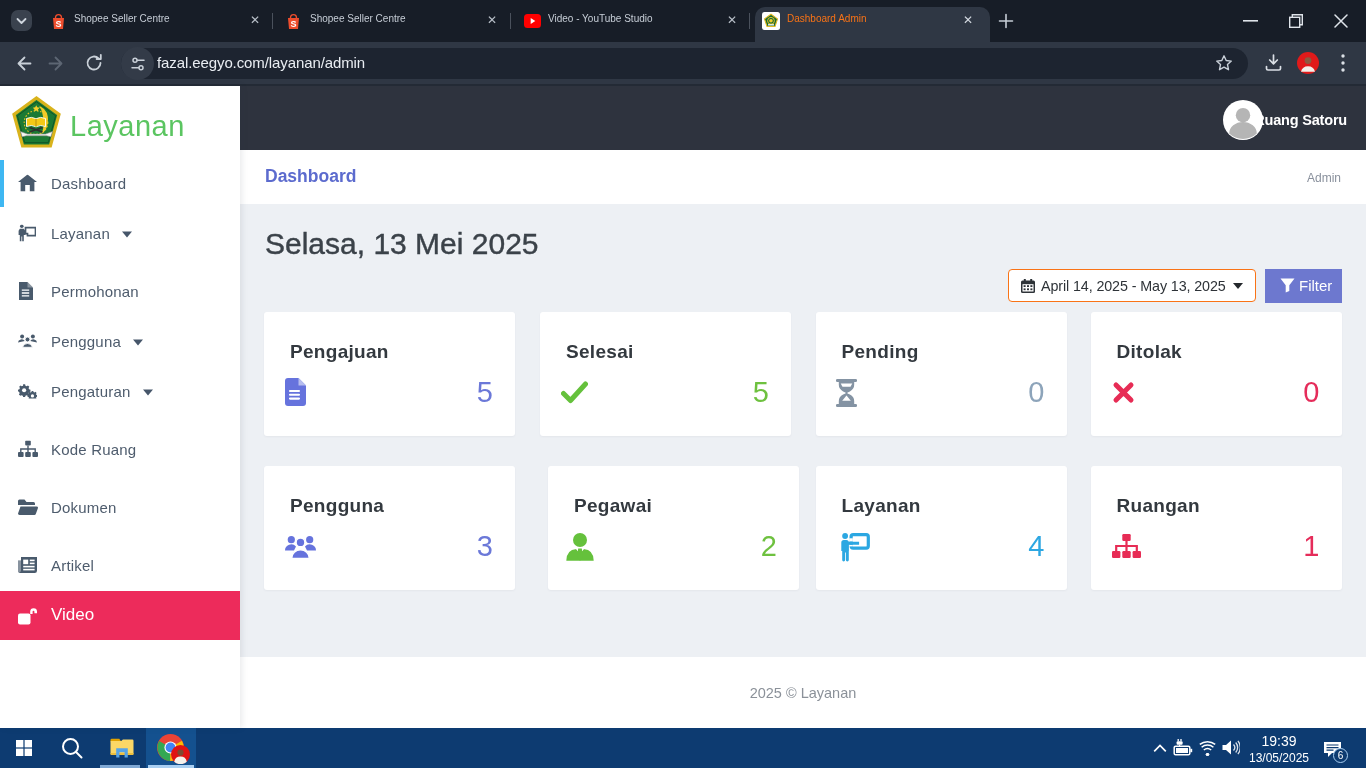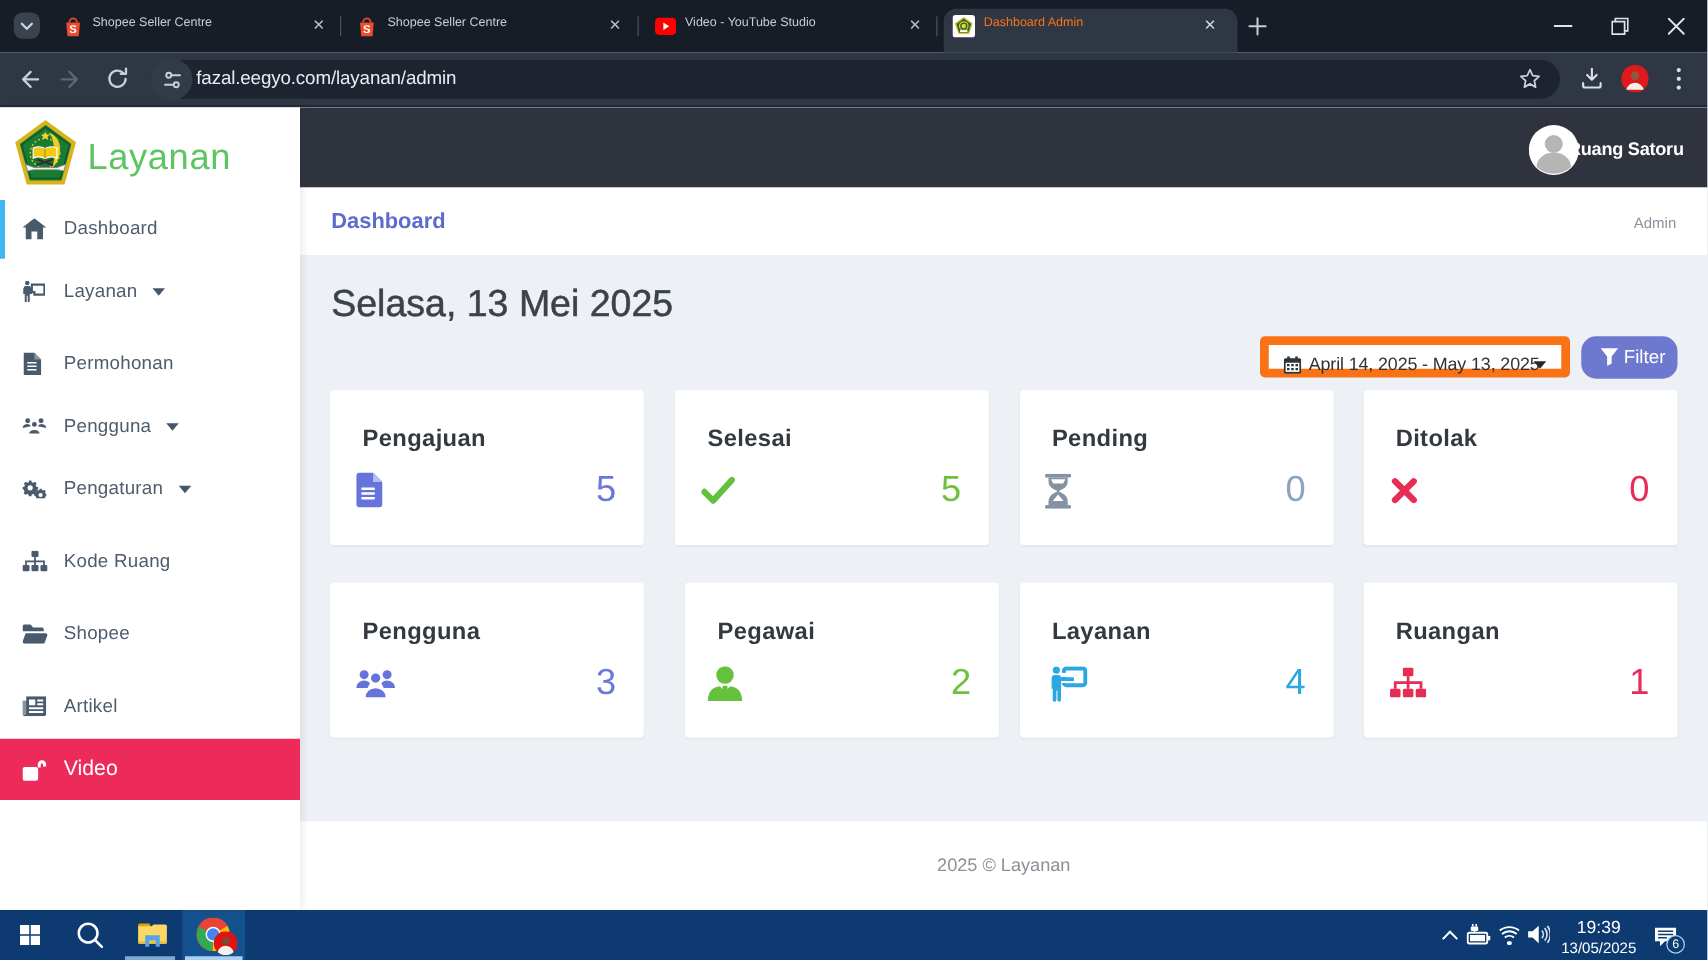--- a/index.html
+++ b/index.html
@@ -158,40 +158,40 @@
       </svg>
     <div class="abs" style="right:19px;top:26px;font-size:14.5px;font-weight:bold;color:#ffffff;letter-spacing:-0.2px;">Ruang Satoru</div>
   </div>
   <div id="breadcrumb">
     <div class="abs" style="left:25px;top:16px;font-size:17.5px;font-weight:bold;color:#5c6bce;">Dashboard</div>
     <div class="abs" style="right:25px;top:21px;font-size:12px;color:#8a919d;">Admin</div>
   </div>
   <div id="main">
     <div class="abs" style="left:25px;top:23px;font-size:30px;color:#3b4249;-webkit-text-stroke:0.4px #3b4249;">Selasa, 13 Mei 2025</div>
 
-    <div class="abs" style="left:768px;top:65px;width:248px;height:33px;background:#ffffff;border:7px solid #f97316;border-radius:4px;">
+    <div class="abs" style="left:768px;top:65px;width:248px;height:33px;background:#ffffff;border:1px solid #f97316;border-radius:4px;">
       <svg class="abs" style="left:12px;top:9px" width="14" height="14" viewBox="0 0 14 14">
           <rect x="0" y="1.5" width="14" height="12.5" rx="1.5" fill="#2e3338"></rect>
           <rect x="2.8" y="0" width="2" height="3.5" fill="#2e3338"></rect>
           <rect x="9.2" y="0" width="2" height="3.5" fill="#2e3338"></rect>
           <rect x="1.5" y="5.2" width="11" height="7.3" fill="#fff"></rect>
           <g fill="#2e3338">
             <rect x="2.6" y="6.2" width="2" height="1.8"></rect>
             <rect x="6" y="6.2" width="2" height="1.8"></rect>
             <rect x="9.4" y="6.2" width="2" height="1.8"></rect>
             <rect x="2.6" y="9.4" width="2" height="1.8"></rect>
             <rect x="6" y="9.4" width="2" height="1.8"></rect>
             <rect x="9.4" y="9.4" width="2" height="1.8"></rect>
           </g>
         </svg>
       <div class="abs" style="left:32px;top:8px;font-size:14.3px;color:#2e3338;letter-spacing:-0.1px;">April 14, 2025 - May 13, 2025</div>
       <div class="abs" style="right:12px;top:13px;width:0;height:0;border-left:5.5px solid transparent;border-right:5.5px solid transparent;border-top:6.5px solid #24282c;"></div>
     </div>
 
-    <div class="abs" style="left:1025px;top:65px;width:77px;height:34px;background:#6d78cf;border-radius:12px;">
+    <div class="abs" style="left:1025px;top:65px;width:77px;height:34px;background:#6d78cf;border-radius:0;">
       <svg class="abs" style="left:15px;top:9px" width="15" height="15" viewBox="0 0 15 15">
           <path d="M0.5 0.5 h14 L9.3 7.2 V13 L5.7 14.5 V7.2 Z" fill="#fff"></path>
         </svg>
       <div class="abs" style="left:34px;top:8px;font-size:15px;color:#fff;">Filter</div>
     </div>
 
     <div class="card" style="left:24px;top:108px;">
       <div class="ct">Pengajuan</div>
       <svg class="ci" style="top:66px" width="21" height="28" viewBox="0 0 21 28">
           <path d="M0 3 a3 3 0 0 1 3 -3 h10.5 L21 7.5 V25 a3 3 0 0 1 -3 3 H3 a3 3 0 0 1 -3 -3 Z" fill="#6673dd"></path>
@@ -352,21 +352,21 @@
           <rect x="14.4" y="11.5" width="5.6" height="5" rx="1" fill="#495a6c"></rect>
           <path d="M10 5 V11.5 M2.8 11.5 V8.5 H17.2 V11.5" stroke="#495a6c" stroke-width="1.4" fill="none"></path>
         </svg>
       <div class="mi-txt">Kode Ruang</div>
     </div>
     <div class="menuitem" style="top:404px;">
       <svg class="mi-ico" width="21" height="16" viewBox="0 0 21 16">
           <path d="M0 2 a1.5 1.5 0 0 1 1.5 -1.5 h5 l2 2.5 h7 a1.5 1.5 0 0 1 1.5 1.5 v1.5 h-17 z" fill="#495a6c"></path>
           <path d="M2.5 7.5 h16 a1.4 1.4 0 0 1 1.3 1.9 l-2 5.5 a1.5 1.5 0 0 1 -1.4 1 H1.5 A1.4 1.4 0 0 1 .2 14 l2.3 -6.5" fill="#495a6c"></path>
         </svg>
-      <div class="mi-txt">Shopee</div>
+      <div class="mi-txt">Dokumen</div>
     </div>
     <div class="menuitem" style="top:462px;">
       <svg class="mi-ico" width="19" height="16" viewBox="0 0 19 16">
           <path d="M3 0 h16 v13.8 a2.2 2.2 0 0 1 -2.2 2.2 H2.5 A2.5 2.5 0 0 1 0 13.5 V3.5 h3 z" fill="#495a6c"></path>
           <path d="M0 3.5 h3 v10 a1.5 1.5 0 0 1 -3 0 z" fill="#fff" opacity=".35"></path>
           <rect x="5.2" y="2.6" width="5" height="4.6" fill="#fff"></rect>
           <rect x="11.8" y="2.6" width="4.8" height="1.6" fill="#fff"></rect>
           <rect x="11.8" y="5.6" width="4.8" height="1.6" fill="#fff"></rect>
           <rect x="5.2" y="8.8" width="11.4" height="1.6" fill="#fff"></rect>
           <rect x="5.2" y="11.8" width="11.4" height="1.6" fill="#fff"></rect>

